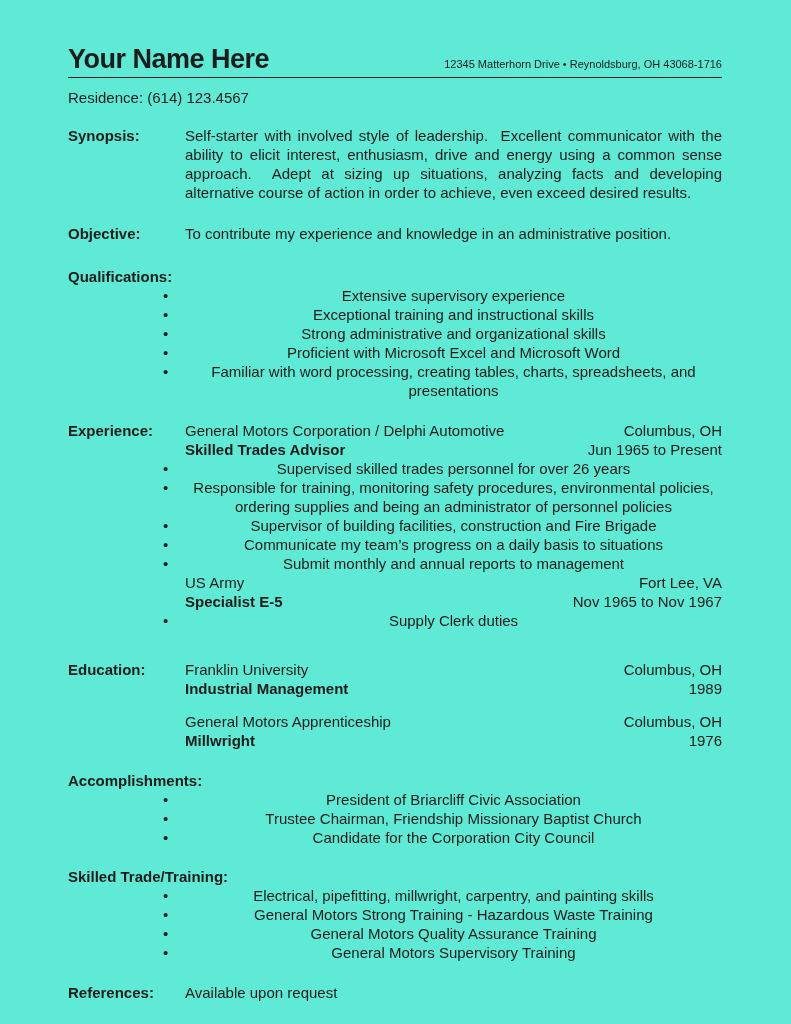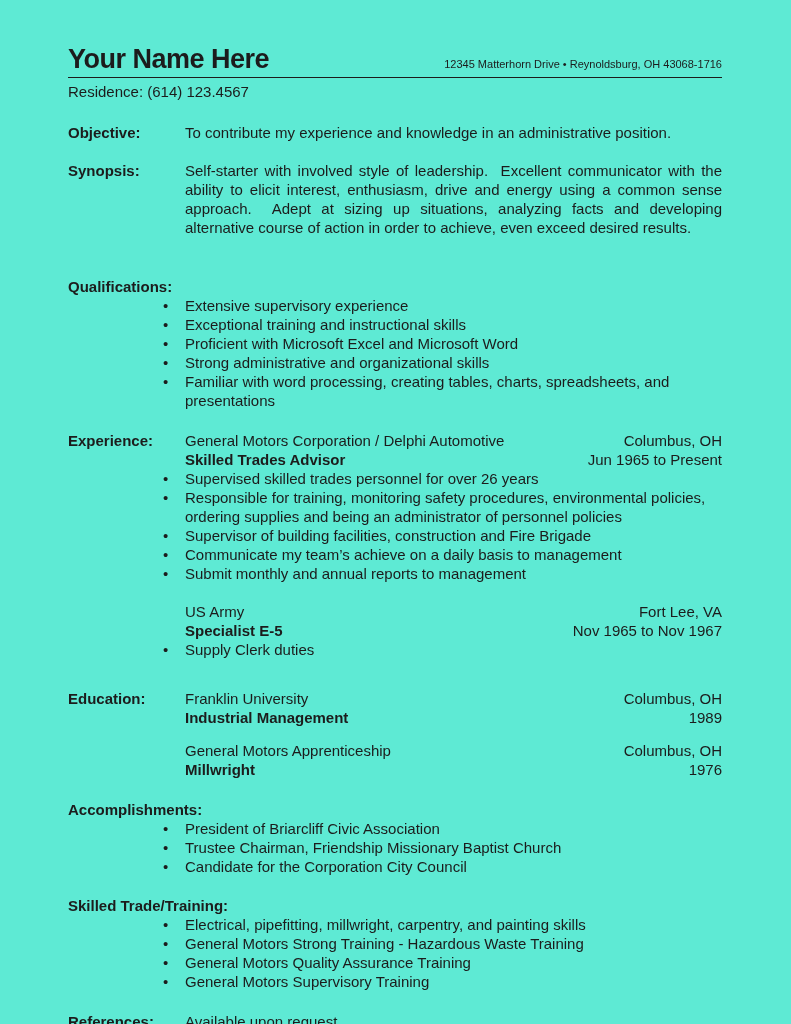--- a/index.html
+++ b/index.html
@@ -26,51 +26,51 @@
     padding-bottom: 3px;
   }
   .name {
     font-size: 27px;
     line-height: 30px;
     font-weight: bold;
     letter-spacing: -0.5px;
     white-space: nowrap;
   }
   .address { font-size: 11px; white-space: nowrap; }
-  .residence { margin-top: 4px; }
+  .residence { margin-top: 10px; }
 
   
   .row {
     display: grid;
     grid-template-columns: 117px 1fr;
     align-items: start;
   }
   .label { font-weight: bold; }
   .justified { text-align: justify; white-space: pre-wrap; }
 
   
   .sec-objective { margin-top: 22px; }
   .sec-synopsis { margin-top: 19px; }
-  .sec-qualifications { margin-top: 40px; }
+  .sec-qualifications { margin-top: 24px; }
   .sec-experience { margin-top: 21px; }
-  .job + .job { margin-top: 19px; }
+  .job + .job { }
   .sec-education { margin-top: 30px; }
   .edu-entry + .edu-entry { margin-top: 14px; }
   .sec-accomplishments { margin-top: 21px; }
   .sec-training { margin-top: 20px; }
   .sec-references { margin-top: 21px; }
 
   
   ul.bullets {
     list-style: none;
     margin: 0;
     padding: 0 0 0 117px;
   }
   .row ul.bullets { padding-left: 0; }
-  ul.bullets li { position: relative; }
+  ul.bullets li { position: relative; text-align: center; }
   ul.bullets li::before {
     content: "\2022";
     position: absolute;
     left: -22px;
     top: 0;
   }
 
   
   .split {
     display: flex;
@@ -84,37 +84,37 @@
 <body>
 
 <div class="page">
 
   <div class="header-row">
     <div class="name">Your Name Here</div>
     <div class="address">12345 Matterhorn Drive • Reynoldsburg, OH 43068-1716</div>
   </div>
   <div class="residence">Residence: (614) 123.4567</div>
 
+  <div class="row sec-synopsis">
+    <div class="label">Synopsis:</div>
+    <div class="justified">Self-starter with involved style of leadership.  Excellent communicator with the ability to elicit interest, enthusiasm, drive and energy using a common sense approach.  Adept at sizing up situations, analyzing facts and developing alternative course of action in order to achieve, even exceed desired results.</div>
+  </div>
+
   <div class="row sec-objective">
     <div class="label">Objective:</div>
     <div>To contribute my experience and knowledge in an administrative position.</div>
-  </div>
-
-  <div class="row sec-synopsis">
-    <div class="label">Synopsis:</div>
-    <div class="justified">Self-starter with involved style of leadership.  Excellent communicator with the ability to elicit interest, enthusiasm, drive and energy using a common sense approach.  Adept at sizing up situations, analyzing facts and developing alternative course of action in order to achieve, even exceed desired results.</div>
   </div>
 
   <div class="sec-qualifications">
     <div class="label">Qualifications:</div>
     <ul class="bullets">
       <li>Extensive supervisory experience</li>
       <li>Exceptional training and instructional skills</li>
+      <li>Strong administrative and organizational skills</li>
       <li>Proficient with Microsoft Excel and Microsoft Word</li>
-      <li>Strong administrative and organizational skills</li>
       <li>Familiar with word processing, creating tables, charts, spreadsheets, and presentations</li>
     </ul>
   </div>
 
   <div class="row sec-experience">
     <div class="label">Experience:</div>
     <div>
 
       <div class="job">
         <div class="split">
@@ -122,21 +122,21 @@
           <div class="right">Columbus, OH</div>
         </div>
         <div class="split">
           <div class="bold">Skilled Trades Advisor</div>
           <div class="right">Jun 1965 to Present</div>
         </div>
         <ul class="bullets">
           <li>Supervised skilled trades personnel for over 26 years</li>
           <li>Responsible for training, monitoring safety procedures, environmental policies, ordering supplies and being an administrator of personnel policies</li>
           <li>Supervisor of building facilities, construction and Fire Brigade</li>
-          <li>Communicate my team’s achieve on a daily basis to management</li>
+          <li>Communicate my team’s progress on a daily basis to situations</li>
           <li>Submit monthly and annual reports to management</li>
         </ul>
       </div>
 
       <div class="job">
         <div class="split">
           <div>US Army</div>
           <div class="right">Fort Lee, VA</div>
         </div>
         <div class="split">

